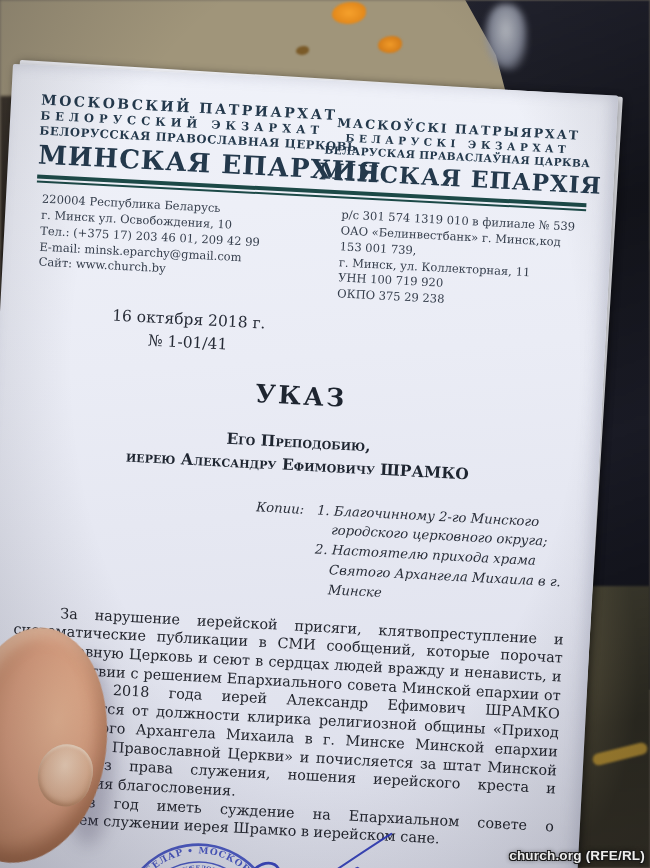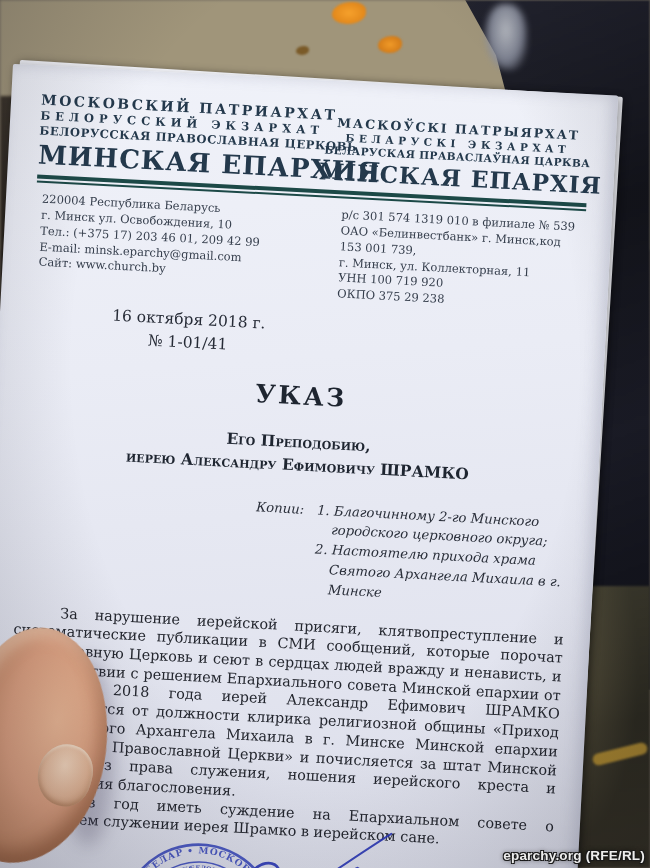--- a/index.html
+++ b/index.html
@@ -245,13 +245,13 @@
   </div>
 </div>
 
 <div class="thumb">
   <div class="thumb-shadow"></div>
   <div class="thumb-main"></div>
   <div class="thumb-nail"></div>
 </div>
 
 <div class="vignette"></div>
-<div class="watermark">eparchy.org (RFE/RL)</div>
+<div class="watermark">church.org (RFE/RL)</div>
 
 </body></html>

